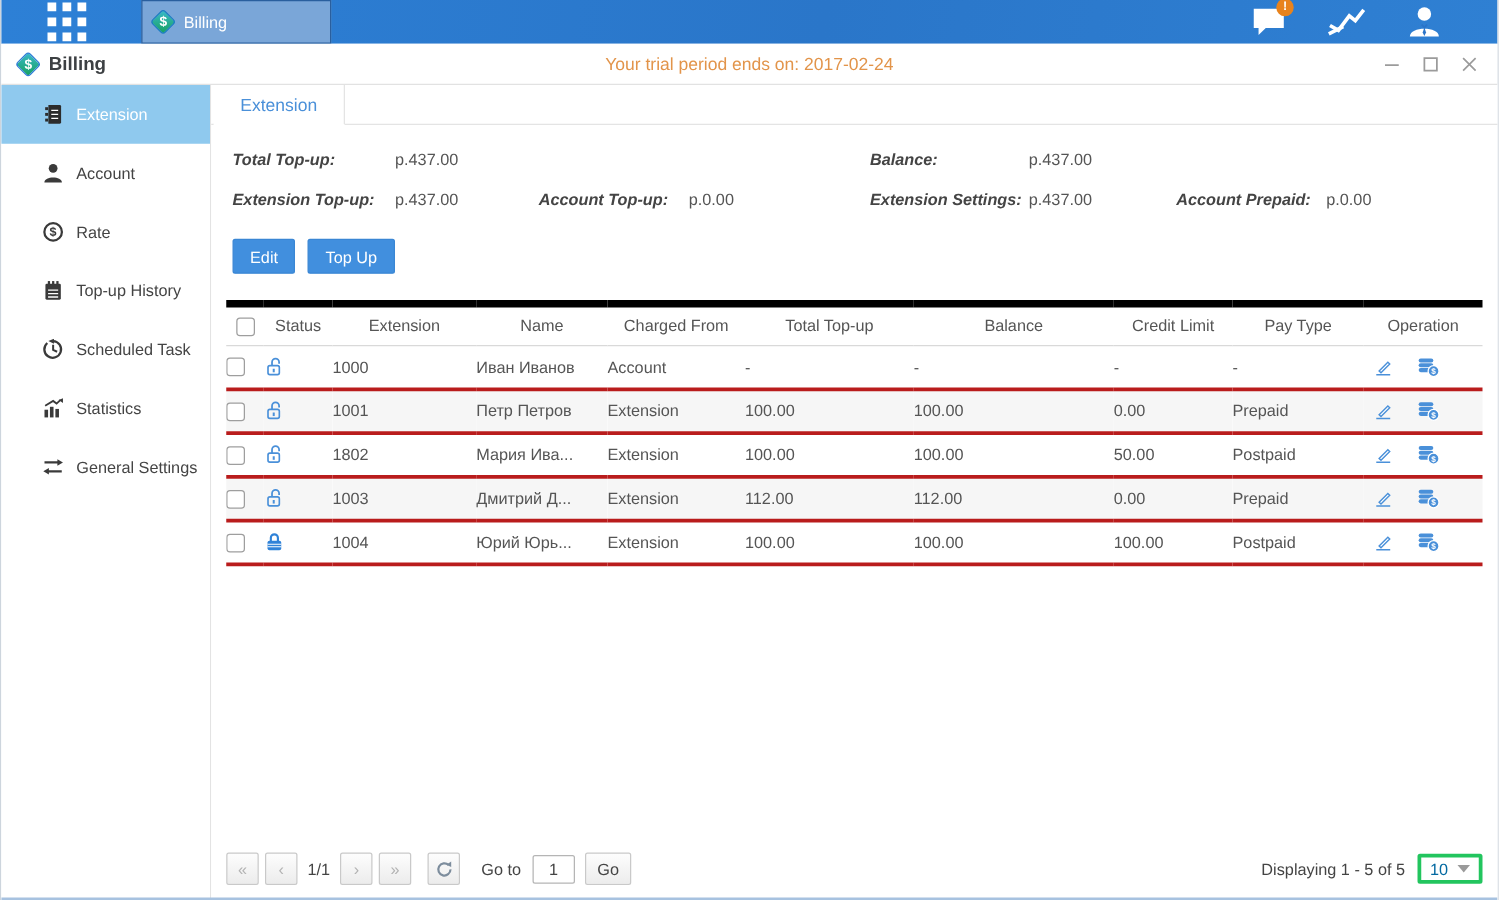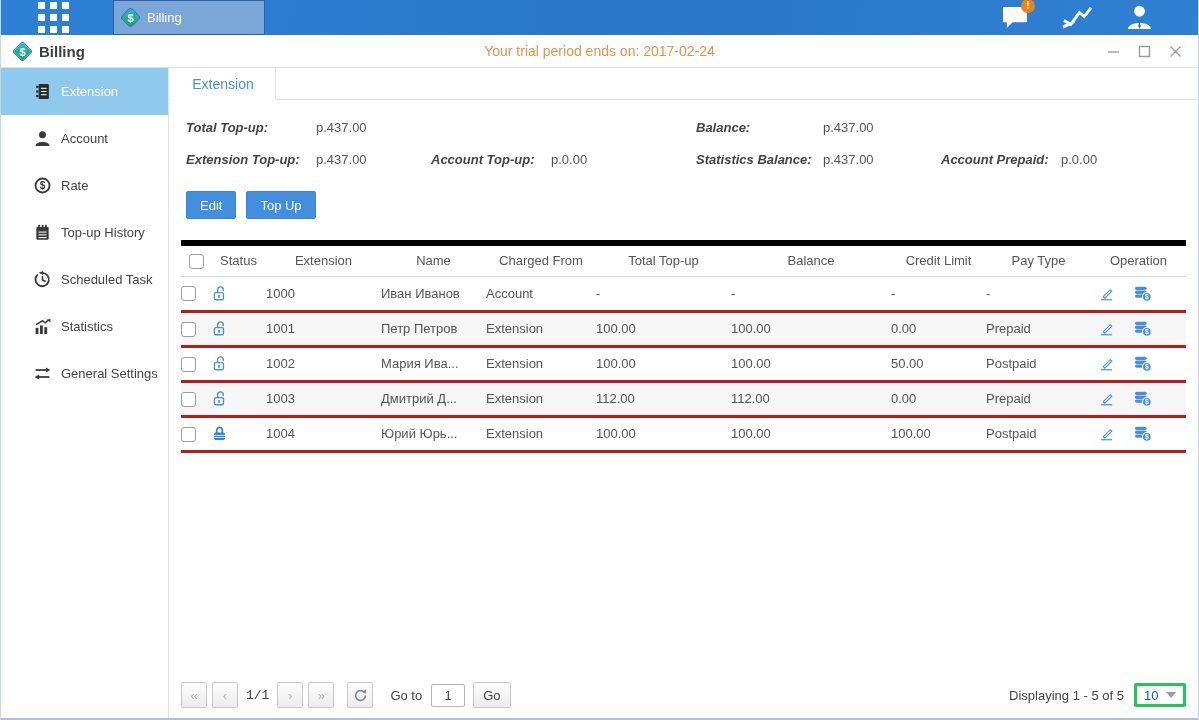--- a/index.html
+++ b/index.html
@@ -82,21 +82,21 @@
   .checkbox { width:15px; height:15px; border:1px solid #9e9e9e; border-radius:3px; background:#fff;
               display:inline-block; vertical-align:middle; cursor:pointer; }
   .op-cell span { display:inline-flex; margin:0 7px; vertical-align:middle; cursor:pointer; }
   .status-cell svg { vertical-align:middle; }
 
   
   .pager { margin-top:auto; display:flex; align-items:center; padding:0 14px 12px 12px; }
   .pg-btn { width:26px; height:26px; margin-right:5px; border:1px solid #c9c9c9; border-radius:2px;
             background:linear-gradient(#fdfdfd,#ececec); color:#b3b3b3; font-size:13px;
             display:flex; align-items:center; justify-content:center; cursor:pointer; }
-  .pg-ind { margin:0 8px 0 3px; color:#444;font-family:Liberation Mono, monospace; }
+  .pg-ind { margin:0 8px 0 3px; color:#444; }
   .goto-label { margin:0 9px 0 12px; color:#444; }
   .goto-input { width:34px; height:23px; border:1px solid #b5b5b5; border-radius:2px; text-align:center;
                 font-size:13px; color:#444; font-family:inherit; }
   .go-btn { margin-left:8px; height:26px; padding:0 9px; border:1px solid #c9c9c9; border-radius:2px;
             background:linear-gradient(#fdfdfd,#ececec); color:#444; display:flex; align-items:center; cursor:pointer; }
   .pg-right { margin-left:auto; display:flex; align-items:center; gap:10px; color:#444; }
   .page-size { width:52px; height:24px; border:3px solid #22c55e; border-radius:2px; background:#fff;
                display:flex; align-items:center; padding:0 7px; cursor:pointer; color:#0369a1; }
   .page-size .caret { margin-left:auto; width:0; height:0; border-left:5px solid transparent;
                       border-right:5px solid transparent; border-top:6px solid #9a9a9a; }
@@ -263,21 +263,21 @@
             <span class="sum-label w120">Account Top-up:</span>
             <span class="sum-val">p.0.00</span>
           </div>
         </div>
         <div class="sum-half right">
           <div class="sum-row">
             <span class="sum-label w127">Balance:</span>
             <span class="sum-val">p.437.00</span>
           </div>
           <div class="sum-row">
-            <span class="sum-label w127">Statistics Balance:</span>
+            <span class="sum-label w127">Extension Settings:</span>
             <span class="sum-val w118">p.437.00</span>
             <span class="sum-label w120">Account Prepaid:</span>
             <span class="sum-val">p.0.00</span>
           </div>
         </div>
       </div>
 
       <div class="actions">
         <div class="btn-blue">Edit</div>
         <div class="btn-blue">Top Up</div>
@@ -393,21 +393,21 @@
     <td class="status-cell">
       <span class="lock-open">
         <svg width="17" height="17" viewBox="0 0 18 18">
           <rect x="3.6" y="8" width="9.6" height="7.6" rx="1.6" fill="none" stroke="#4a90d9" stroke-width="1.4"></rect>
           <path d="M7 8 V5 a3 3 0 0 1 6 0 V6.4" fill="none" stroke="#4a90d9" stroke-width="1.5"></path>
           <rect x="7.6" y="10.6" width="1.7" height="3" fill="#4a90d9"></rect>
         </svg>
       </span>
       
     </td>
-    <td>1002</td>
+    <td>1802</td>
     <td>Мария Ива...</td>
     <td>Extension</td>
     <td>100.00</td>
     <td>100.00</td>
     <td>50.00</td>
     <td>Postpaid</td>
     <td class="op-cell">
       <span>
         <svg width="17" height="17" viewBox="0 0 18 18">
           <path d="M5.6 12.4 L13 5 l1.6 1.6 L7.2 14 z" fill="#fff" stroke="#4a90d9" stroke-width="1.2"></path>

